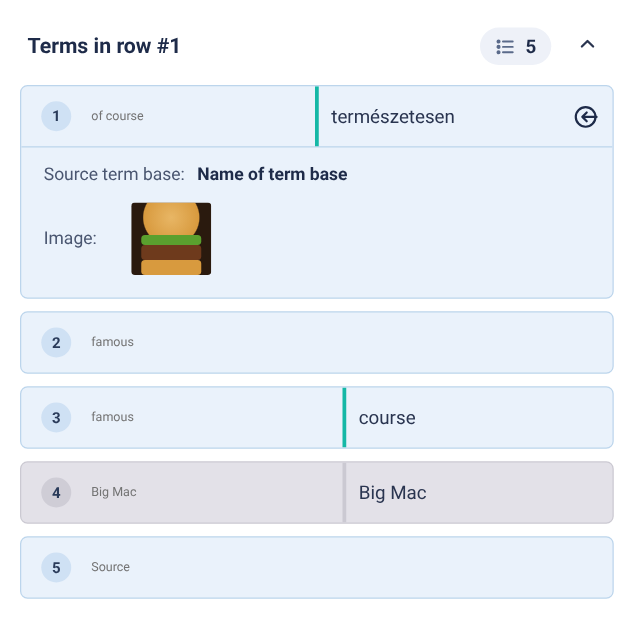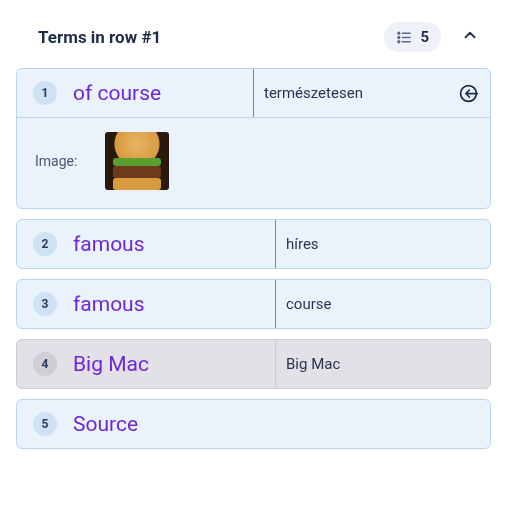--- a/index.html
+++ b/index.html
@@ -15,21 +15,20 @@
 .header {
   display: flex;
   align-items: center;
   padding: 8px 10px 14px 10px;
 }
 .title {
   font-size: 17px;
   font-weight: 700;
   color: #1e2b49;
   flex: 1;
-  margin-left: 16px;
 }
 .badge {
   display: flex;
   align-items: center;
   gap: 7px;
   background: #eef1f8;
   border-radius: 18px;
   padding: 6px 12px;
   margin-right: 14px;
 }
@@ -81,31 +80,31 @@
   justify-content: center;
 }
 .forbidden .num-badge {
   background: #cfcdd6;
 }
 .src-cell {
   flex: 1;
   display: flex;
   align-items: center;
   padding: 10px 8px 10px 0;
-  font-size: 21px;
-  color: #6d28d9;
+  font-size: 10px;
+  color: #737373;
 }
 .tgt-cell {
   flex: 1;
   display: flex;
   align-items: center;
   padding: 10px 10px;
   font-size: 15px;
   color: #2a3550;
-  border-left: 1px solid #14b8a6;
+  border-left: 3px solid #14b8a6;
 }
 .forbidden .tgt-cell { border-left-color: #cbc9d2; }
 .icon-cell {
   width: 44px;
   display: flex;
   align-items: center;
   justify-content: center;
 }
 .strike { text-decoration: line-through; }
 .details {
@@ -182,36 +181,37 @@
         </div>
         <div class="icon-cell">
           <svg width="21" height="21" viewBox="0 0 24 24" fill="none" stroke="#1e2b49" stroke-width="2" stroke-linecap="round" stroke-linejoin="round">
             <circle cx="12" cy="12" r="9"></circle>
             <polyline points="13 8 9 12 13 16"></polyline>
             <line x1="22" y1="12" x2="10" y2="12"></line>
           </svg>
         </div>
       </div>
       <div class="details">
+        <div class="detail-line">
+          <span class="detail-label">Source term base:</span>
+          <span class="detail-value">Name of term base</span>
+        </div>
         <div class="img-line">
           <span class="detail-label">Image:</span>
           <div class="burger"></div>
         </div>
       </div>
     </div>
 
     <div class="term-card">
       <div class="term-row">
         <div class="num-cell">
           <div class="num-badge">2</div>
         </div>
         <div class="src-cell">famous</div>
-        <div class="tgt-cell">
-          <span>híres</span>
-        </div>
       </div>
     </div>
 
     <div class="term-card">
       <div class="term-row">
         <div class="num-cell">
           <div class="num-badge">3</div>
         </div>
         <div class="src-cell">famous</div>
         <div class="tgt-cell">

